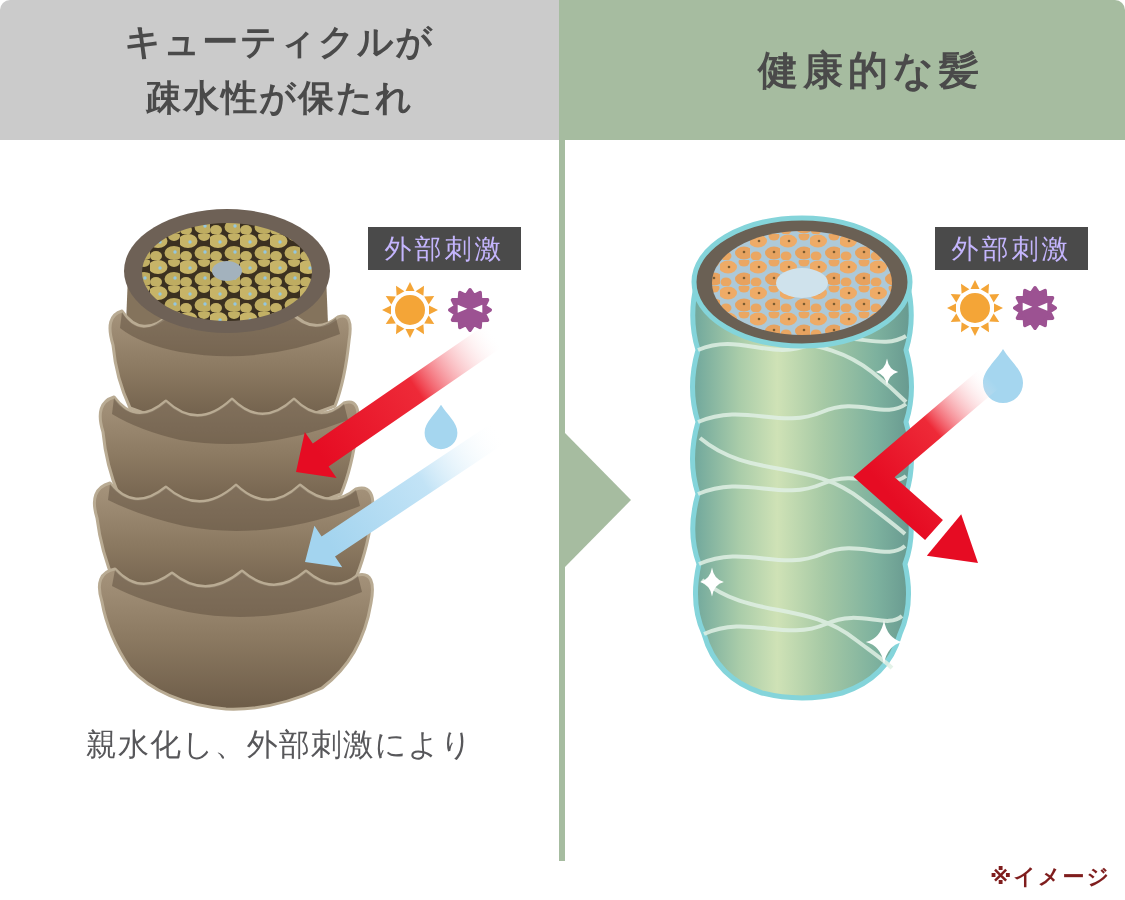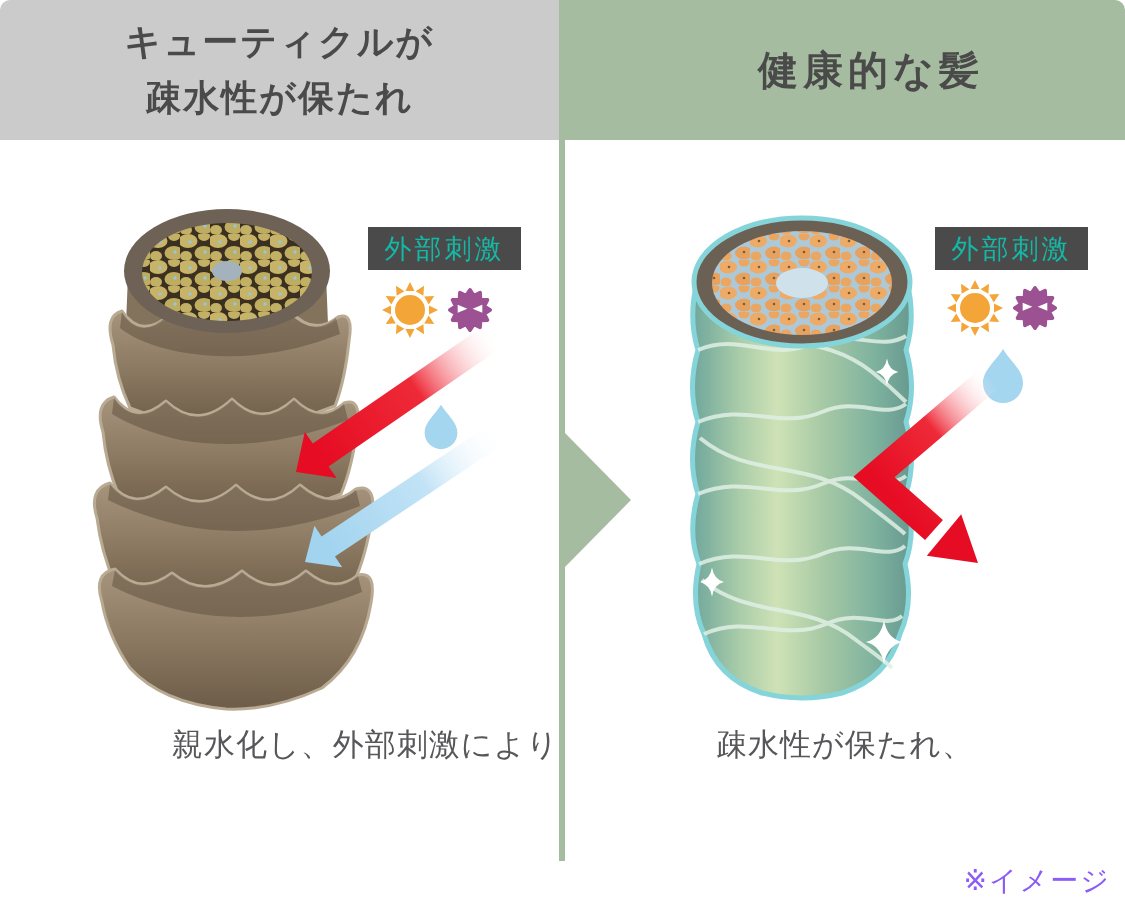--- a/index.html
+++ b/index.html
@@ -7,29 +7,29 @@
     position:relative;width:1125px;height:900px;background:#ffffff;
     border-radius:10px;overflow:hidden;
     font-family:"Liberation Sans","DejaVu Sans",sans-serif;
   }
   .header{position:absolute;top:0;height:140px;display:flex;flex-direction:column;
     align-items:center;justify-content:center;font-weight:bold;color:#4a4a4a;z-index:1;}
   .header-left{left:0;width:559px;background:#cbcbcb;font-size:36px;line-height:1.55;letter-spacing:2px;}
   .header-right{left:559px;width:624px;background:#a6bca0;font-size:40px;letter-spacing:5px;}
   .divider{position:absolute;left:559px;top:140px;width:6px;height:721px;background:#a6bca0;z-index:1;}
   .art{position:absolute;left:0;top:0;width:1125px;height:900px;z-index:2;}
-  .stim-label{position:absolute;width:153px;height:43px;background:#4a4a4a;color:#14b8a6;
+  .stim-label{position:absolute;width:153px;height:43px;background:#4a4a4a;color:#c4b5fd;
     font-size:27px;letter-spacing:3px;display:flex;align-items:center;justify-content:center;z-index:3;}
   .stim-left{left:368px;top:227px;}
   .stim-right{left:935px;top:227px;}
   .caption{position:absolute;top:720px;text-align:center;font-size:31px;color:#57575a;
     line-height:50px;letter-spacing:1px;z-index:3;}
-  .caption-left{left:0;width:559px;text-align:right;}
+  .caption-left{left:0;width:559px;}
   .caption-right{left:565px;width:560px;}
-  .footnote{position:absolute;top:862px;right:14px;font-size:28px;color:#8b5cf6;letter-spacing:2px;z-index:3;}
+  .footnote{position:absolute;top:862px;right:14px;font-size:22px;color:#7f1d1d;letter-spacing:2px;z-index:3;font-weight:bold;}
 </style>
 </head>
 <body>
 
 <div class="figure">
 
   <div class="header header-left">
     <span>キューティクルが</span>
     <span>疎水性が保たれ</span>
   </div>
@@ -171,17 +171,16 @@
     </g>
   </svg>
 
   <div class="stim-label stim-left">外部刺激</div>
   <div class="stim-label stim-right">外部刺激</div>
 
   <div class="caption caption-left">
     <div>親水化し、外部刺激により</div>
   </div>
   <div class="caption caption-right">
-    <div>疎水性が保たれ、</div>
   </div>
 
   <div class="footnote">※イメージ</div>
 </div>
 
 </body></html>

